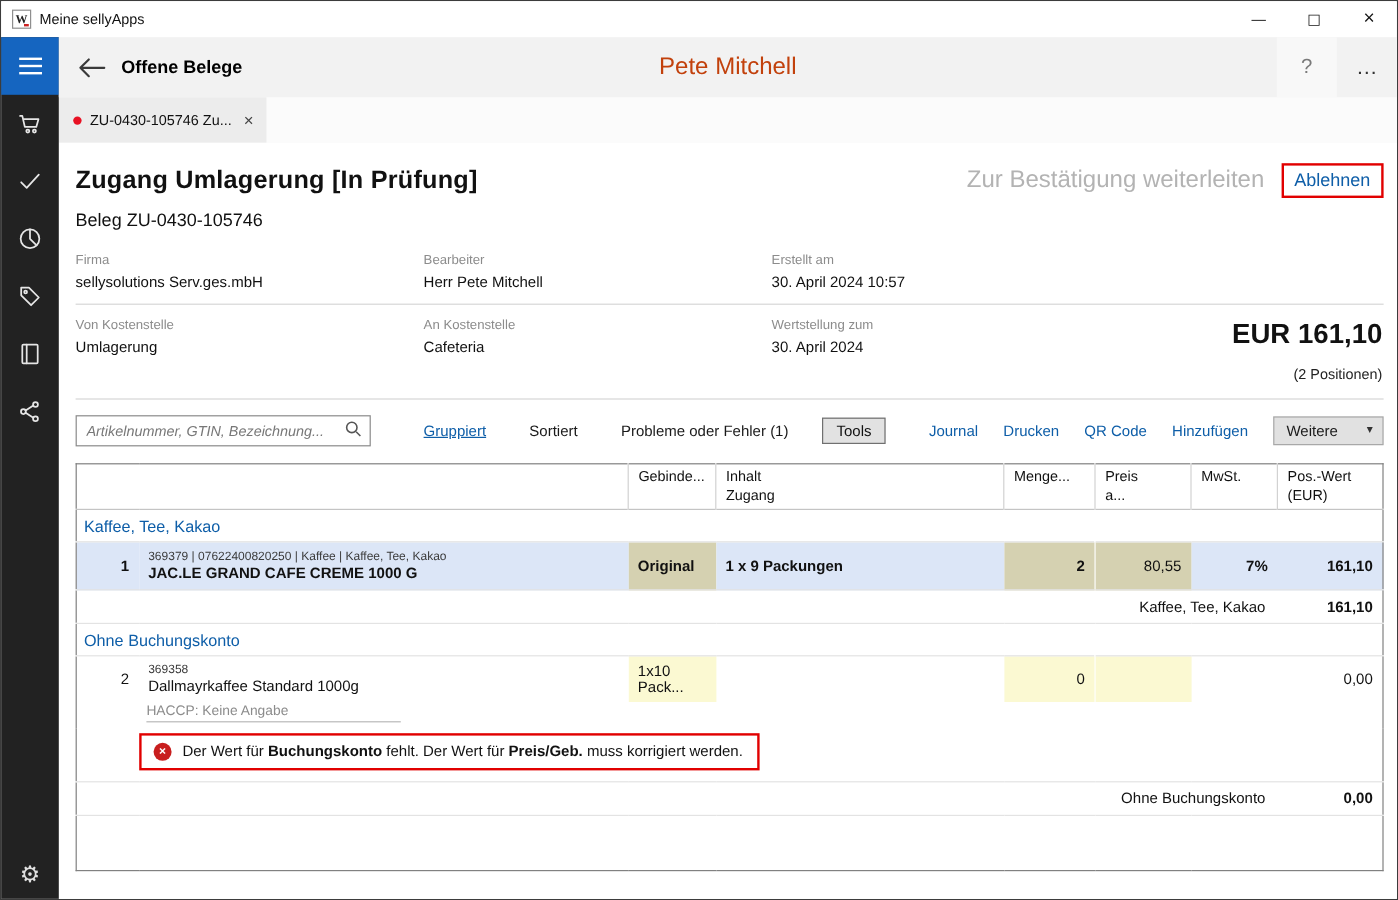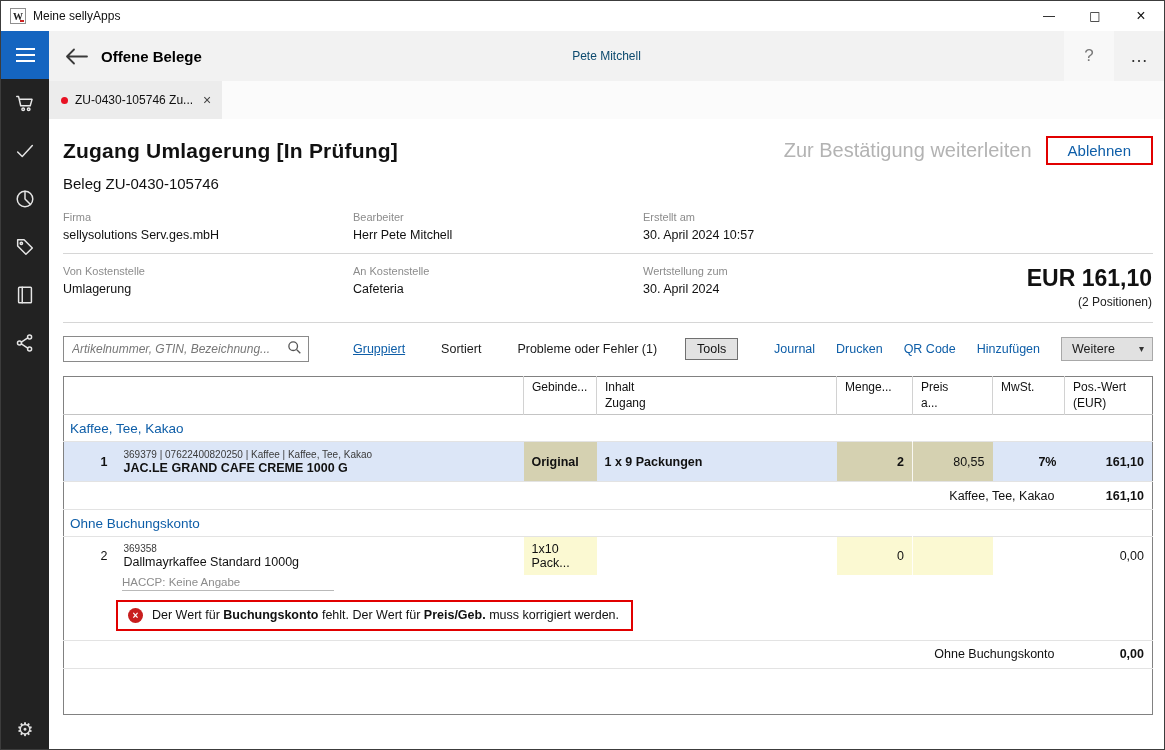--- a/index.html
+++ b/index.html
@@ -35,52 +35,52 @@
   .side-icon svg { stroke:#e6e6e6; fill:none; stroke-width:1.6; stroke-linecap:round; stroke-linejoin:round; }
   .side-gear { position:absolute; bottom:9px; left:0; width:48px; text-align:center; color:#e0e0e0; font-size:19px; }
 
   
   .main { flex:1; display:flex; flex-direction:column; min-width:0; background:#fff; }
 
   
   .header { height:50px; flex-shrink:0; background:#f2f2f2; display:flex; align-items:center; position:relative; }
   .back { margin-left:13px; width:28px; display:flex; align-items:center; justify-content:center; }
   .header-title { margin-left:11px; font-weight:bold; font-size:15px; color:#000; }
-  .header-user { position:absolute; left:50%; transform:translateX(-50%); color:#0c4a6e; font-size:12px; }
+  .header-user { position:absolute; left:50%; transform:translateX(-50%); color:#c2410c; font-size:20px; }
   .header-right { margin-left:auto; display:flex; height:100%; }
   .header-btn { width:50px; height:100%; display:flex; align-items:center; justify-content:center; font-size:17px; color:#7a7a7a; }
   .header-btn.help { background:#f8f8f8; }
   .header-btn.more { color:#333; font-size:18px; }
 
   
   .tabbar { height:38px; flex-shrink:0; background:#fbfbfb; display:flex; align-items:stretch; }
   .tab { display:flex; align-items:center; background:#ececec; padding:0 11px 0 12px; font-size:12px; gap:7px; }
   .tab-dot { width:7px; height:7px; border-radius:50%; background:#e81123; flex-shrink:0; }
   .tab-label { white-space:nowrap; color:#111; }
   .tab-close { color:#444; font-size:14px; margin-left:3px; }
 
   
   .content { flex:1; background:#fff; padding:10px 11px 0 14px; min-height:0; }
 
   .doc-head { display:flex; align-items:center; margin-top:7px; }
   .doc-title { font-size:21px; font-weight:bold; letter-spacing:0.2px; }
   .doc-actions { margin-left:auto; display:flex; align-items:center; gap:14px; }
   .action-forward { color:#b3b3b3; font-size:20px; }
-  .action-reject { border:2px solid #e10000; color:#0e5ea8; font-size:15px; padding:4px 20px; }
+  .action-reject { border:2px solid #e10000; color:#0e5ea8; font-size:15px; padding:4px 9px; }
 
   .subtitle { margin-top:10px; font-size:15px; }
 
   .meta-row { display:grid; grid-template-columns:290px 290px 300px 1fr; border-bottom:1px solid #d6d6d6; }
   .meta-row.r1 { margin-top:19px; padding-bottom:11px; }
   .meta-row.r2 { padding-top:11px; padding-bottom:13px; }
   .f-label { font-size:11px; color:#8c8c8c; }
   .f-value { font-size:12.5px; color:#111; margin-top:5px; }
   .total-block { text-align:right; padding-right:1px; }
   .total-main { font-size:23px; font-weight:bold; }
-  .total-sub { font-size:12px; margin-top:3px; color:#222; }
+  .total-sub { font-size:12px; margin-top:13px; color:#222; }
 
   
   .toolbar { display:flex; align-items:center; margin-top:12px; font-size:12.5px; height:27px; }
   .searchbox { width:246px; height:26px; border:1px solid #8a8a8a; display:flex; align-items:center; padding:0 6px 0 8px; background:#fff; }
   .searchbox input { flex:1; border:none; outline:none; background:transparent; font-family:inherit; font-size:12px; color:#555; min-width:0; }
   .searchbox input::placeholder { color:#777; font-style:italic; }
   .tb-grouped { margin-left:44px; color:#0e5ea8; text-decoration:underline; }
   .tb-sorted { margin-left:36px; color:#1a1a1a; }
   .tb-problems { margin-left:36px; color:#1a1a1a; }
   .tools-btn { margin-left:28px; background:#e2e2e2; border:1px solid #707070; padding:3px 11px; font-size:12.5px; color:#111;text-align:right; }

